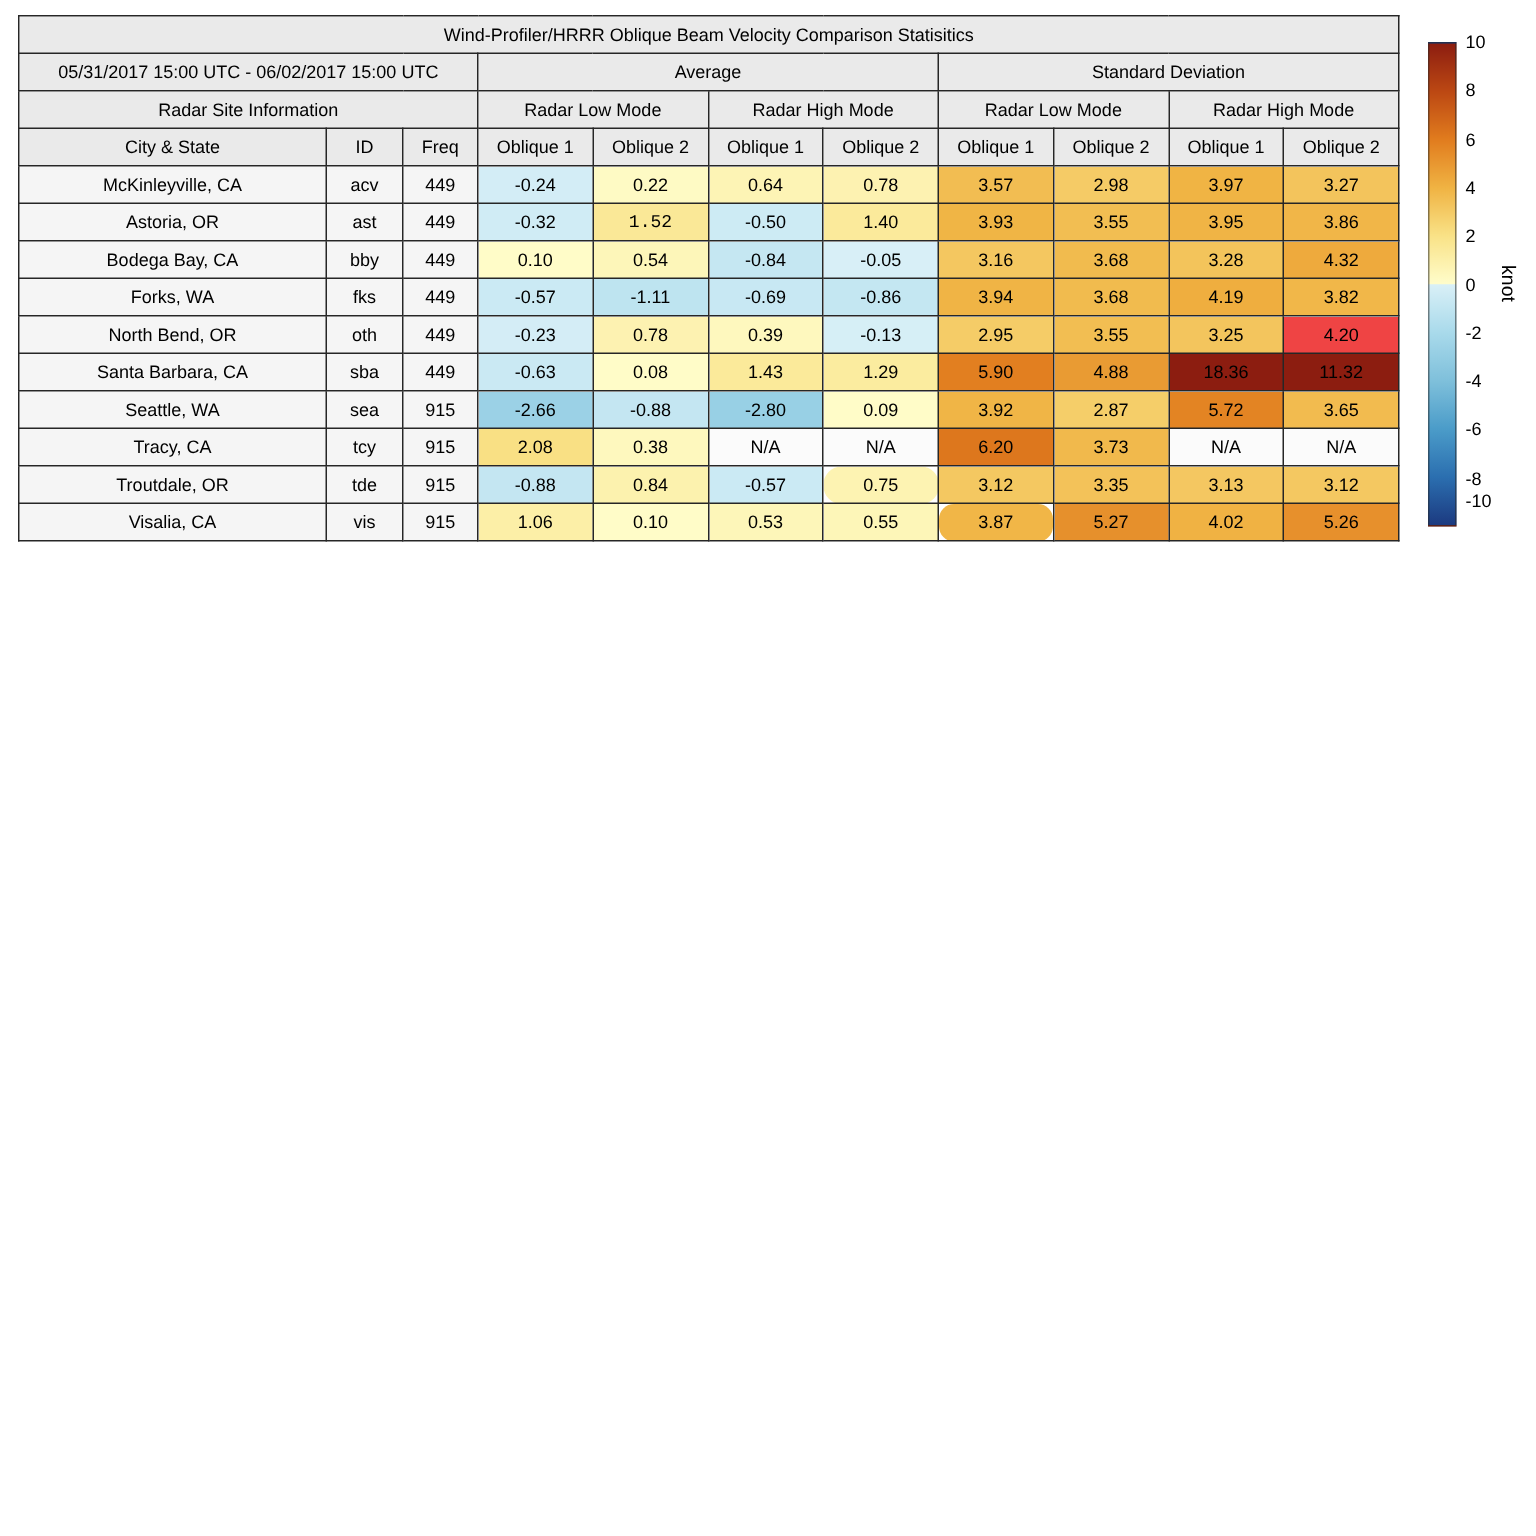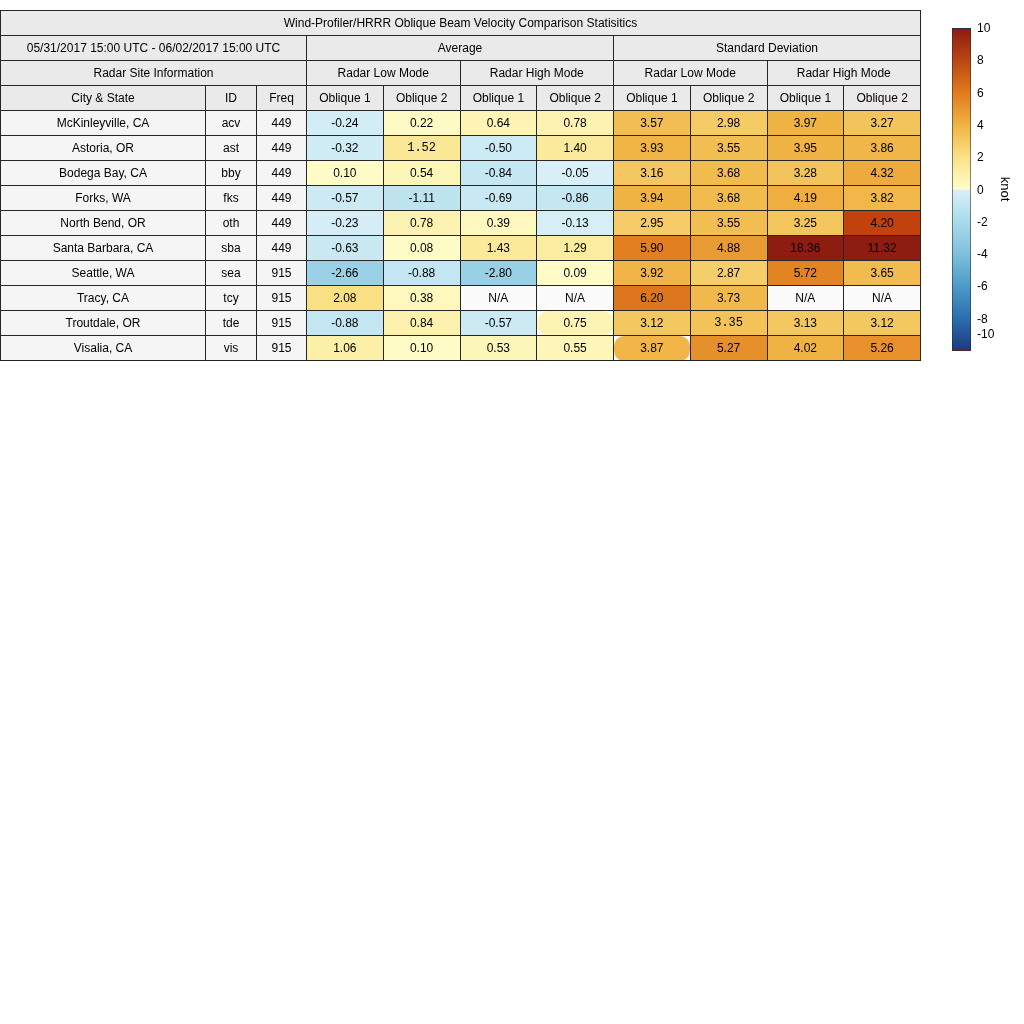--- a/index.html
+++ b/index.html
@@ -1,21 +1,21 @@
 <!DOCTYPE html>
 <html><head>
 <meta charset="utf-8">
 <style>
   html,body { margin:0; padding:0; background:#ffffff; }
   #page {
     position:relative; width:1024px; height:1024px; background:#ffffff;
     font-family:"Liberation Sans", sans-serif; color:#000;
   }
   table.stats {
-    position:absolute; left:0; top:10px; width:921px;
+    position:absolute; left:12px; top:10px; width:921px;
     border-collapse:collapse; table-layout:fixed; font-size:12px;
   }
   table.stats td {
     border:1px solid #262626; text-align:center; vertical-align:middle;
     height:24px; padding:0 2px; white-space:nowrap; overflow:hidden;
   }
   td.hdr   { background:#EAEAEA; }
   td.label { background:#F5F5F5; }
   td.val   { background:#FFFFFF; }
   #colorbar-bar {
@@ -138,21 +138,21 @@
           <td class="label">North Bend, OR</td>
           <td class="label">oth</td>
           <td class="label">449</td>
           <td class="val" style="background: rgb(212, 237, 246);">-0.23</td>
           <td class="val" style="background: rgb(253, 242, 177);">0.78</td>
           <td class="val" style="background: rgb(254, 248, 190);">0.39</td>
           <td class="val" style="background: rgb(214, 239, 246);">-0.13</td>
           <td class="val" style="background: rgb(245, 204, 103);">2.95</td>
           <td class="val" style="background: rgb(242, 190, 82);">3.55</td>
           <td class="val" style="background: rgb(243, 197, 93);">3.25</td>
-          <td class="val" style="background: #c2410c;">4.20</td>
+          <td class="val" style="background: #ef4444;">4.20</td>
         </tr>
         <tr>
           <td class="label">Santa Barbara, CA</td>
           <td class="label">sba</td>
           <td class="label">449</td>
           <td class="val" style="background: rgb(202, 233, 243);">-0.63</td>
           <td class="val" style="background: rgb(255, 252, 200);">0.08</td>
           <td class="val" style="background: rgb(251, 234, 154); margin-top: 48px;">1.43</td>
           <td class="val" style="background: rgb(251, 236, 159);">1.29</td>
           <td class="val" style="background: rgb(226, 127, 32);">5.90</td>
@@ -188,21 +188,21 @@
         </tr>
         <tr>
           <td class="label">Troutdale, OR</td>
           <td class="label">tde</td>
           <td class="label">915</td>
           <td class="val" style="background: rgb(196, 230, 242);">-0.88</td>
           <td class="val" style="background: rgb(252, 242, 174);">0.84</td>
           <td class="val" style="background: rgb(203, 234, 244);">-0.57</td>
           <td class="val" style="background: rgb(253, 243, 178); border-radius: 12px;">0.75</td>
           <td class="val" style="background: rgb(244, 200, 97);">3.12</td>
-          <td class="val" style="background: rgb(243, 194, 89); font-family: Liberation Mono, monospace;">3.35</td>
+          <td class="val" style="background: rgb(243, 194, 89);">3.35</td>
           <td class="val" style="background: rgb(244, 199, 97);">3.13</td>
           <td class="val" style="background: rgb(244, 200, 97);">3.12</td>
         </tr>
         <tr>
           <td class="label">Visalia, CA</td>
           <td class="label">vis</td>
           <td class="label">915</td>
           <td class="val" style="background: rgb(252, 239, 167);">1.06</td>
           <td class="val" style="background: rgb(255, 252, 200);">0.10</td>
           <td class="val" style="background: rgb(253, 246, 185);">0.53</td>

